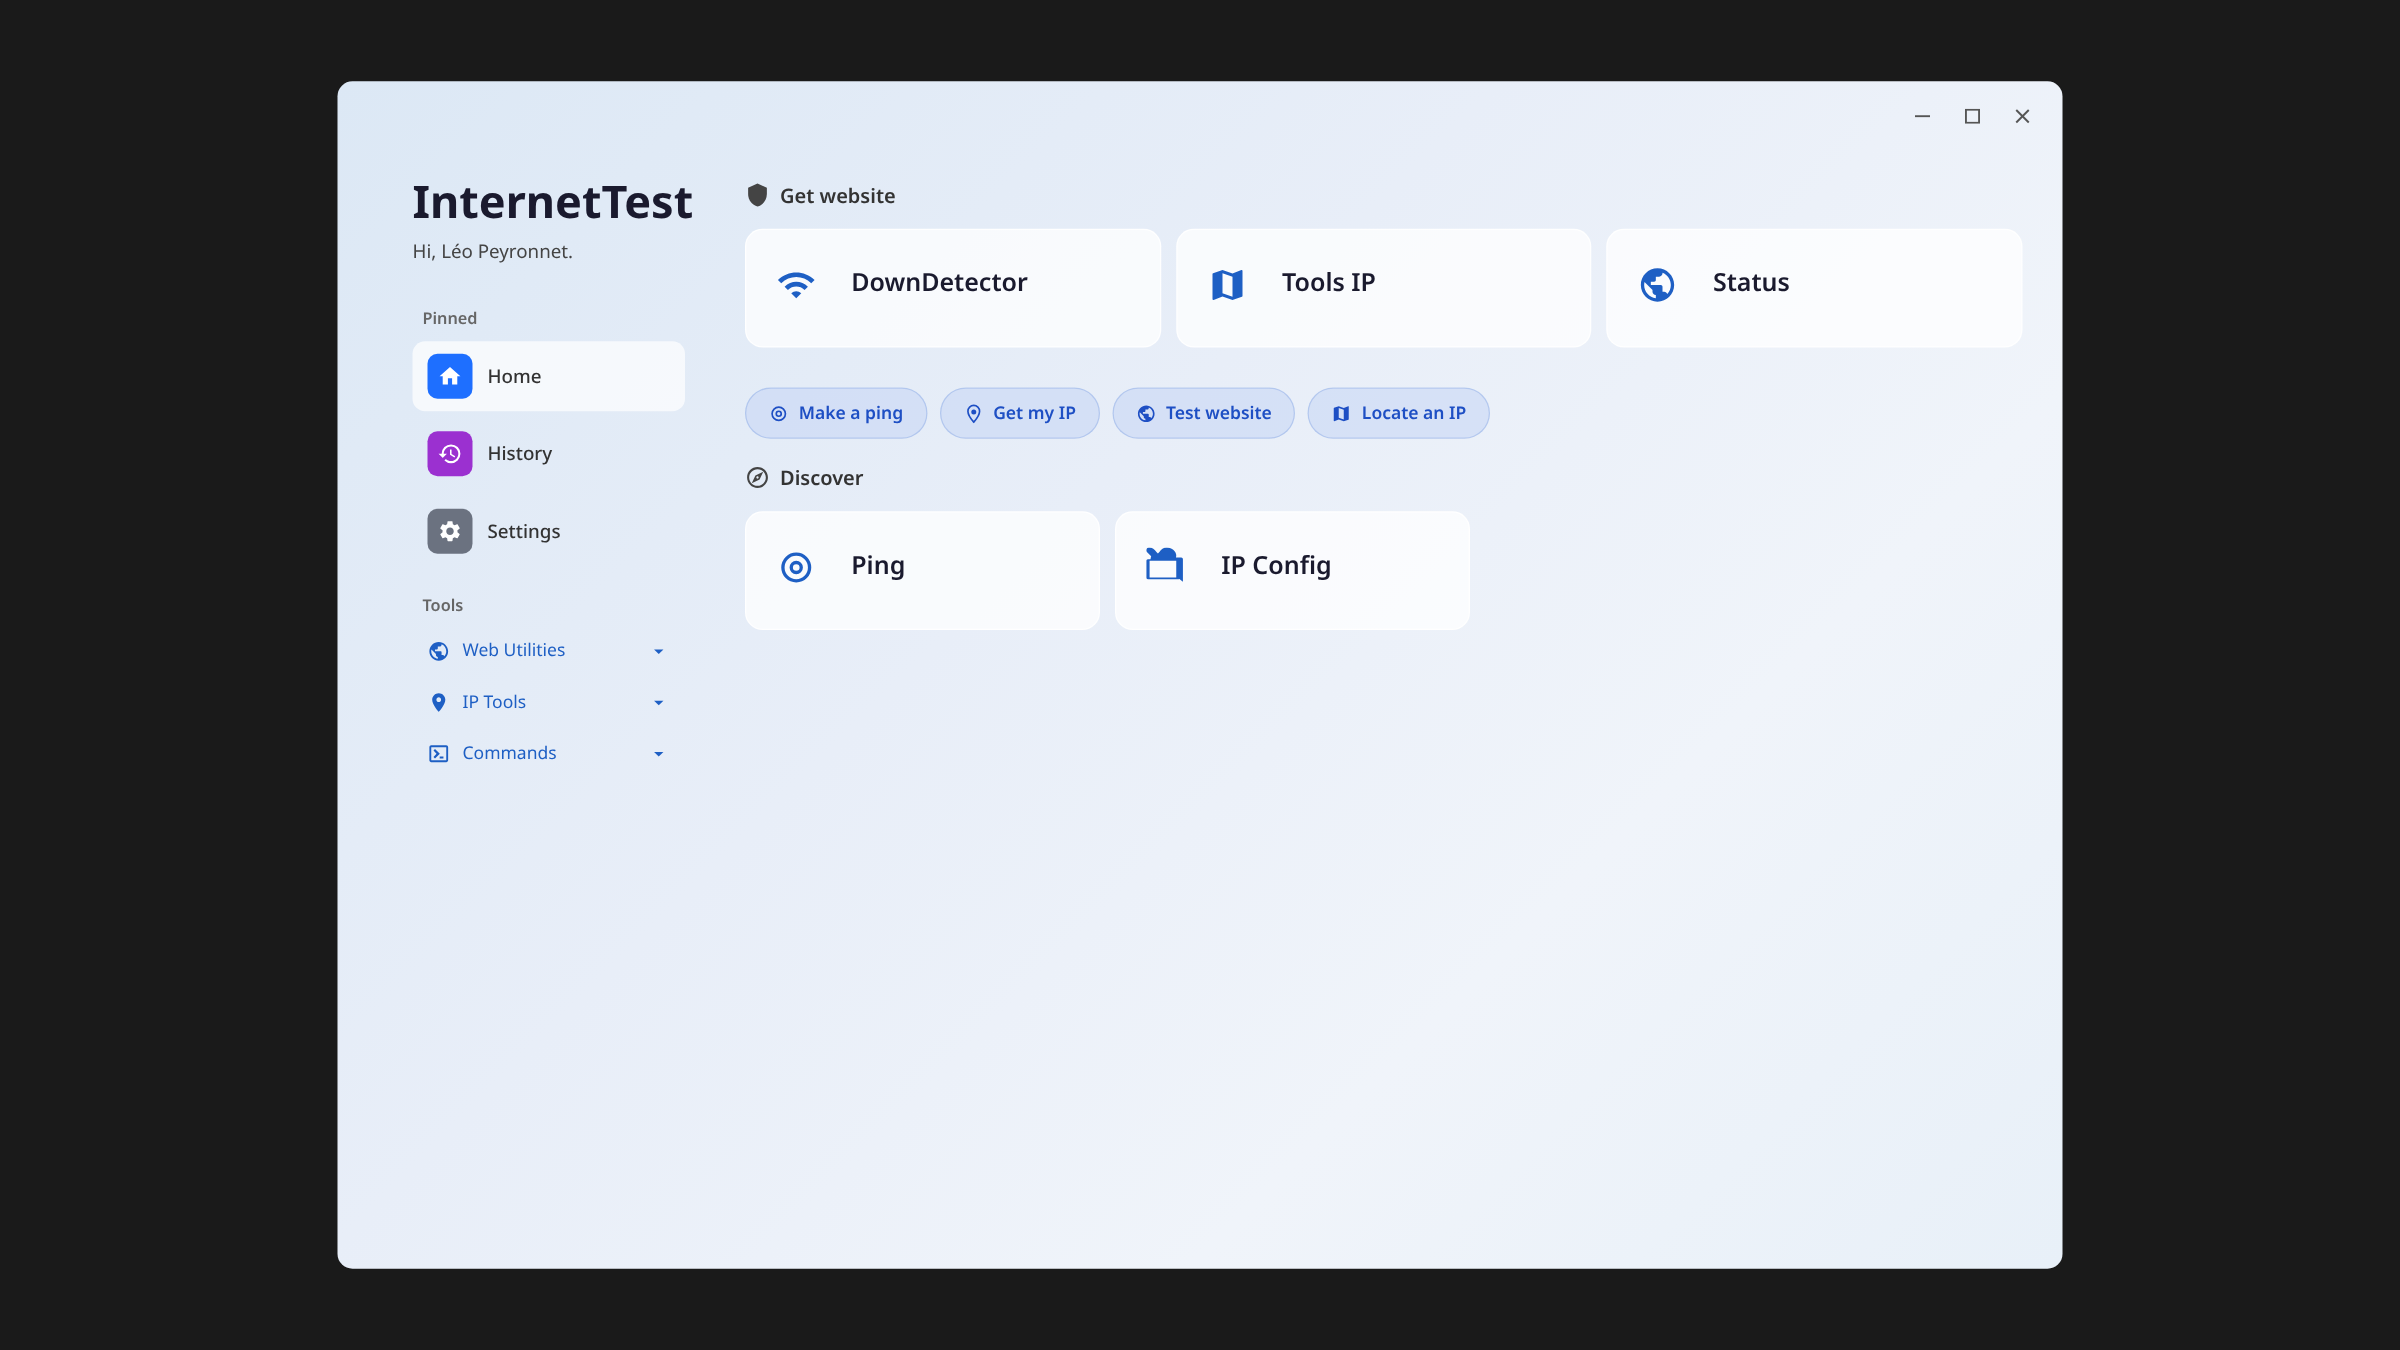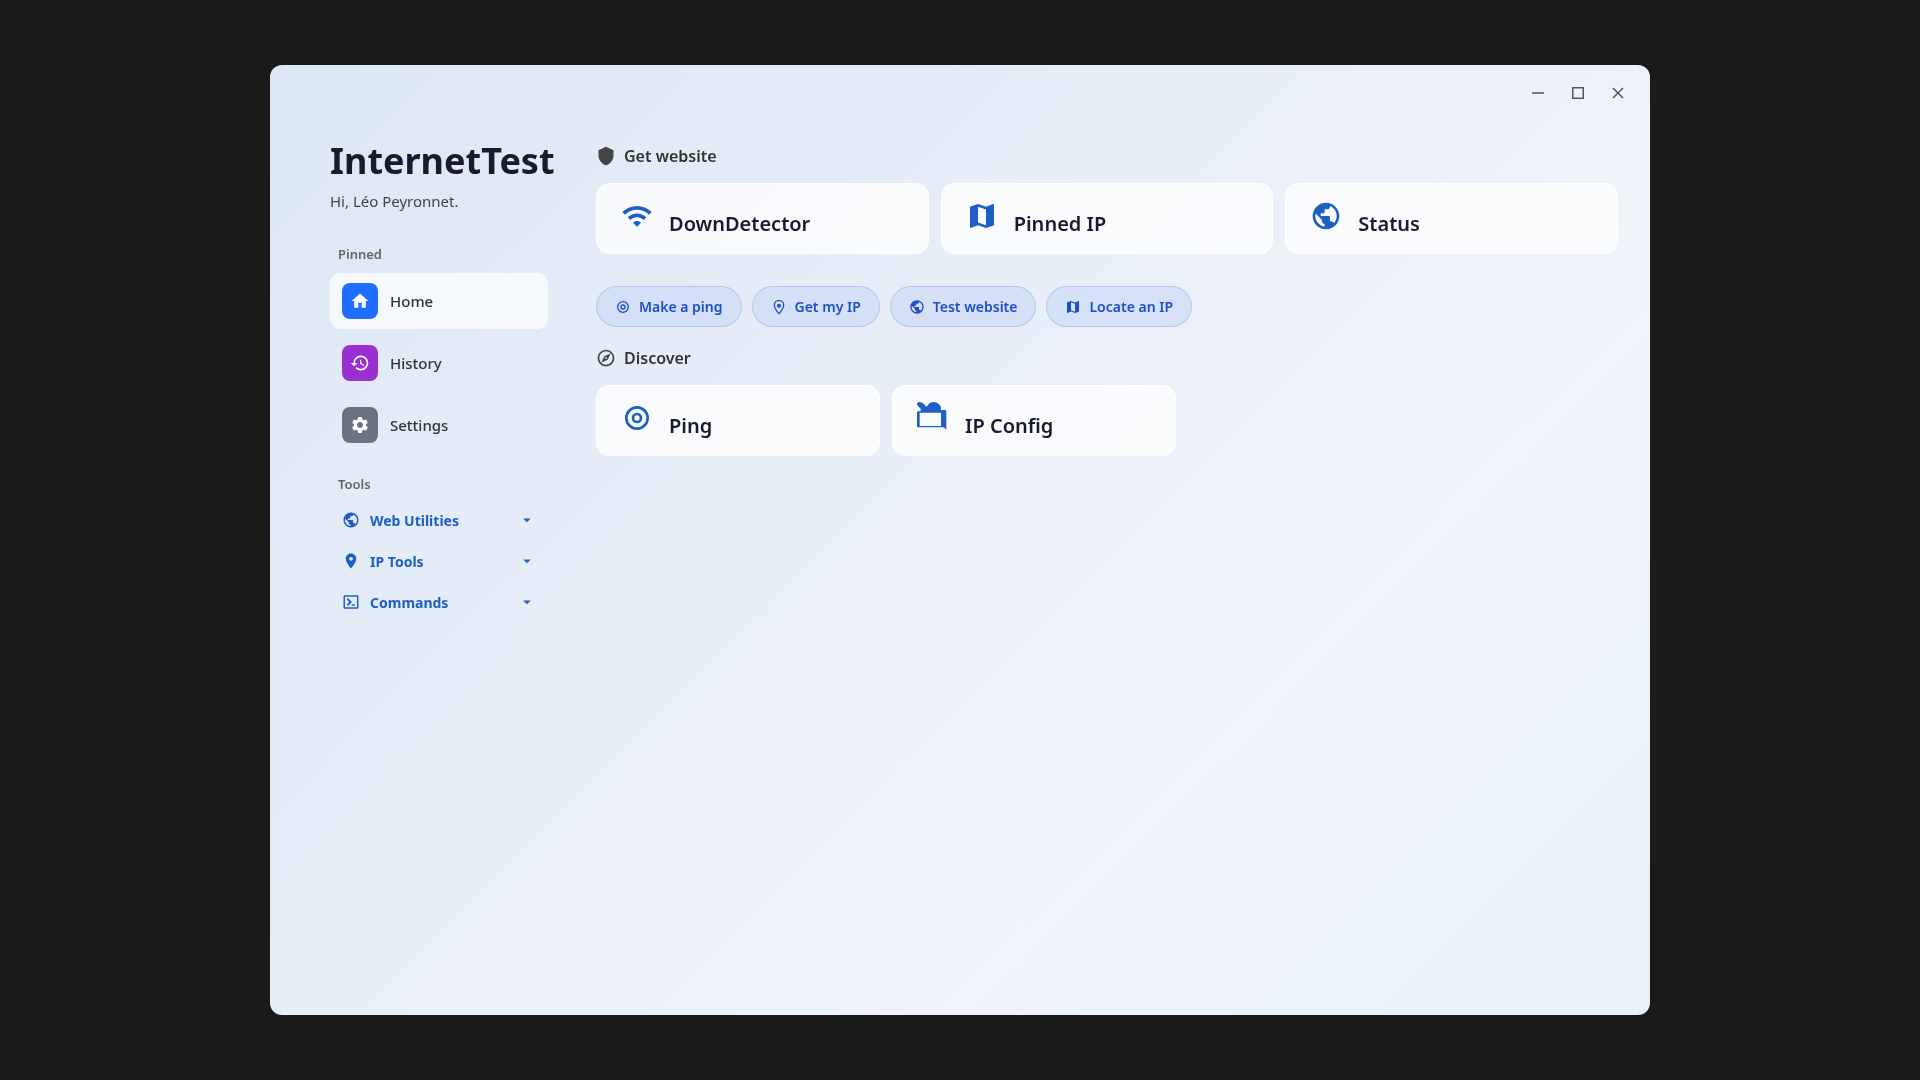--- a/index.html
+++ b/index.html
@@ -106,28 +106,28 @@
     .nav-icon.gray { background: #6b7280; }
     .nav-icon svg { width: 20px; height: 20px; fill: white; }
     .tools-label {
       font-size: 13px;
       color: #666;
       font-weight: 600;
       margin: 16px 0 4px 8px;
     }
     .tools-item {
       display: flex;
-      align-items: center;
+      align-items: flex-end;
       gap: 10px;
       padding: 8px 12px;
       border-radius: 8px;
       cursor: pointer;
       color: #1e5fc4;
       font-size: 14px;
-      font-weight: 700;
+      font-weight: 400;
       transition: background 0.15s;
     }
     .tools-item svg { width: 18px; height: 18px; flex-shrink: 0; }
     .chevron { margin-left: auto; }
     .main {
       flex: 1;
       padding: 24px 32px;
       overflow-y: auto;
     }
     .section-header {
@@ -146,24 +146,24 @@
       gap: 12px;
       margin-bottom: 16px;
     }
     .cards-grid.two-col {
       grid-template-columns: repeat(2, 1fr);
       max-width: 580px;
     }
     .card {
       background: rgba(255,255,255,0.75);
       border-radius: 14px;
-      padding: 16px 24px;
-      display: flex;
-      align-items: flex-end;
-      gap: 16px;
+      padding: 28px 24px;
+      display: flex;
+      align-items: flex-start;
+      gap: 28px;
       cursor: pointer;
       transition: background 0.15s, transform 0.1s;
       border: 1px solid rgba(255,255,255,0.9);
     }
     .card-icon {
       flex-shrink: 0;
       color: #1e5fc4;
     }
     .card-icon svg { width: 32px; height: 32px; }
     .card-label {
@@ -310,21 +310,21 @@
           </div>
           <span class="card-label">DownDetector</span>
         </div>
 
         <div class="card">
           <div class="card-icon">
             <svg viewBox="0 0 24 24" fill="#1e5fc4">
               <path d="M20.5 3l-.16.03L15 5.1 9 3 3.36 4.9c-.21.07-.36.25-.36.48V20.5c0 .28.22.5.5.5l.16-.03L9 18.9l6 2.1 5.64-1.9c.21-.07.36-.25.36-.48V3.5c0-.28-.22-.5-.5-.5zM15 19l-6-2.11V5l6 2.11V19z"></path>
             </svg>
           </div>
-          <span class="card-label">Pinned IP</span>
+          <span class="card-label">Tools IP</span>
         </div>
 
         <div class="card">
           <div class="card-icon">
             <svg viewBox="0 0 24 24" fill="#1e5fc4">
               <path d="M12 2C6.48 2 2 6.48 2 12s4.48 10 10 10 10-4.48 10-10S17.52 2 12 2zm-1 17.93c-3.95-.49-7-3.85-7-7.93 0-.62.08-1.21.21-1.79L9 15v1c0 1.1.9 2 2 2v1.93zm6.9-2.54c-.26-.81-1-1.39-1.9-1.39h-1v-3c0-.55-.45-1-1-1H8v-2h2c.55 0 1-.45 1-1V7h2c1.1 0 2-.9 2-2v-.41c2.93 1.19 5 4.06 5 7.41 0 2.08-.8 3.97-2.1 5.39z"></path>
             </svg>
           </div>
           <span class="card-label">Status</span>
         </div>

